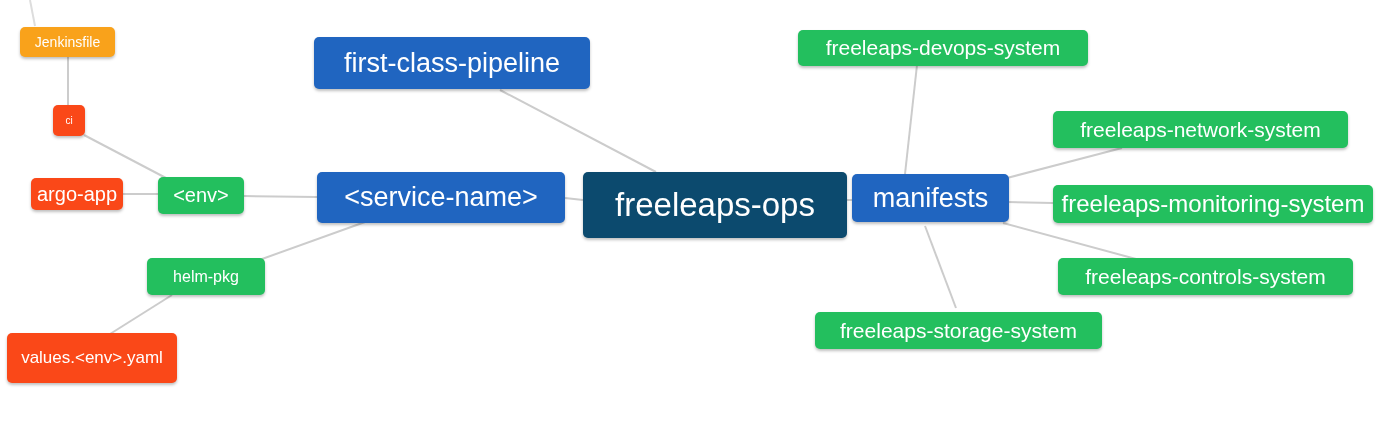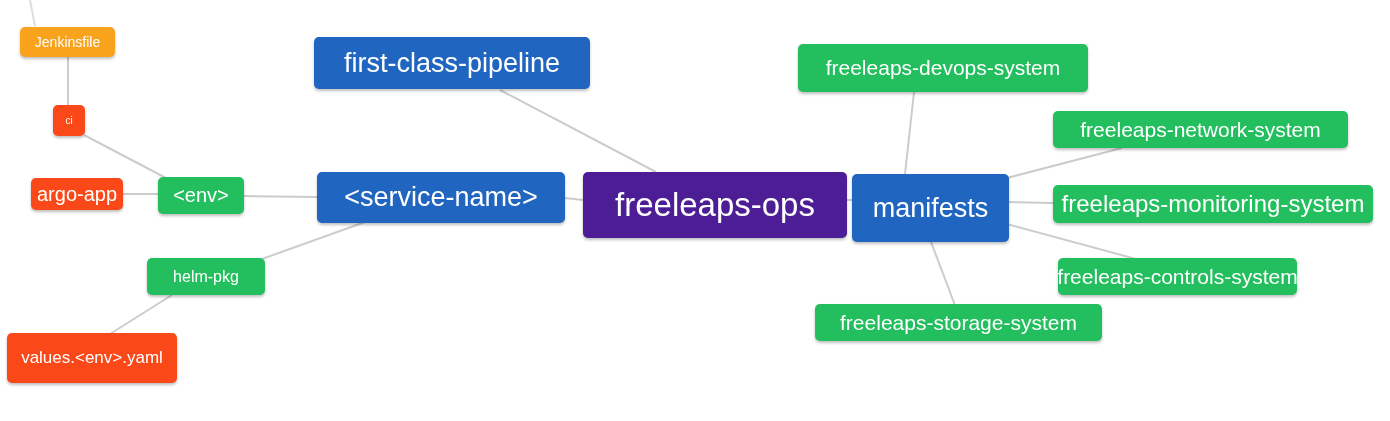--- a/index.html
+++ b/index.html
@@ -29,21 +29,21 @@
     border-radius: 5px;
     box-shadow: 0 2px 3px rgba(0,0,0,0.25);
     box-sizing: border-box;
     padding: 0 8px;
     cursor: default;
   }
   .node.amber { background: #F9A21B; }
   .node.red   { background: #FA4818; }
   .node.green { background: #23BF5E; }
   .node.blue  { background: #2065C0; }
-  .node.dark  { background: #4c1d95; }
+  .node.dark  { background: #0c4a6e; }
 </style>
 </head>
 <body>
 
 <div class="canvas">
 
   <svg class="edges" viewBox="0 0 1390 421" xmlns="http://www.w3.org/2000/svg">
     <line class="faint" x1="30" y1="0" x2="35" y2="26"></line>
     <line x1="68" y1="57" x2="68" y2="105"></line>
     <line x1="84" y1="135" x2="166" y2="178"></line>
@@ -72,25 +72,25 @@
   <div class="node blue" style="left:314px; top:37px;  width:276px; height:52px; font-size:27px;">first-class-pipeline</div>
 
   <div class="node blue" style="left:317px; top:172px; width:248px; height:51px; font-size:27px;">&lt;service-name&gt;</div>
 
   <div class="node green" style="left:147px; top:258px; width:118px; height:37px; font-size:16px;">helm-pkg</div>
 
   <div class="node red" style="left:7px;   top:333px; width:170px; height:50px; font-size:17px;">values.&lt;env&gt;.yaml</div>
 
   <div class="node dark" style="left:583px; top:172px; width:264px; height:66px; font-size:33px;">freeleaps-ops</div>
 
-  <div class="node blue" style="left:852px; top:174px; width:157px; height:68px; font-size:27px;">manifests</div>
+  <div class="node blue" style="left:852px; top:174px; width:157px; height:48px; font-size:27px;">manifests</div>
 
-  <div class="node green" style="left:798px; top:44px;  width:290px; height:48px; font-size:21px;">freeleaps-devops-system</div>
+  <div class="node green" style="left:798px; top:30px;  width:290px; height:36px; font-size:21px;">freeleaps-devops-system</div>
 
   <div class="node green" style="left:1053px;top:111px; width:295px; height:37px; font-size:21px;">freeleaps-network-system</div>
 
   <div class="node green" style="left:1053px;top:185px; width:320px; height:38px; font-size:24px;">freeleaps-monitoring-system</div>
 
-  <div class="node green" style="left:1058px;top:258px; width:239px; height:37px; font-size:21px;">freeleaps-controls-system</div>
+  <div class="node green" style="left:1058px;top:258px; width:295px; height:37px; font-size:21px;">freeleaps-controls-system</div>
 
-  <div class="node green" style="left:815px; top:304px; width:287px; height:37px; font-size:21px;">freeleaps-storage-system</div>
+  <div class="node green" style="left:815px; top:312px; width:287px; height:37px; font-size:21px;">freeleaps-storage-system</div>
 
 </div>
 
 </body></html>

